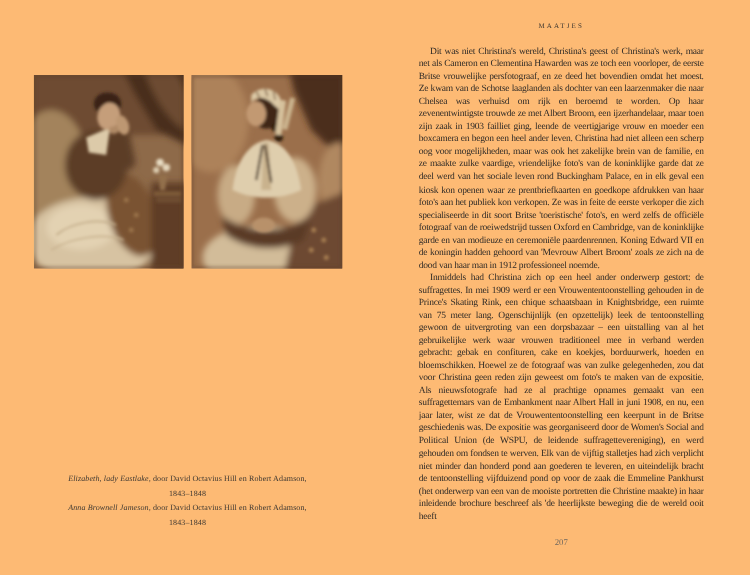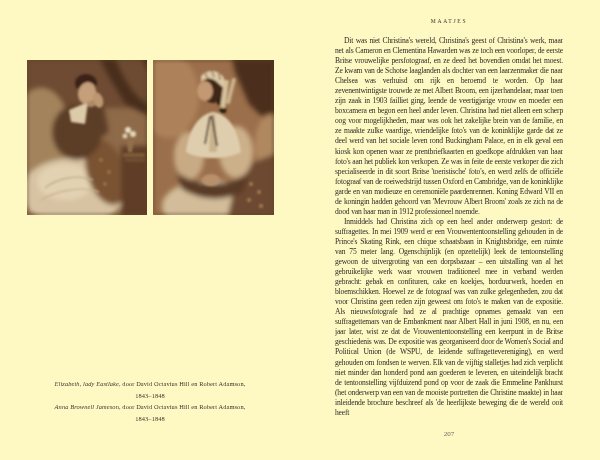--- a/index.html
+++ b/index.html
@@ -3,21 +3,21 @@
 <meta charset="utf-8">
 <style>
   html, body { margin: 0; padding: 0; }
   body {
     width: 600px; height: 460px;
     background: #ffffff;
     font-family: "Liberation Serif", serif;
     color: #2e2a26;
     overflow: hidden;
   }
-  .spread { position: relative; width: 600px; height: 460px; background: #fef9c3; }
+  .spread { position: relative; width: 600px; height: 460px; background: #fdba74; }
   .page { position: absolute; top: 0; height: 460px; }
   .page-left { left: 0; width: 300px; }
   .page-right { left: 300px; width: 300px; }
 
   
   .photo-row { position: absolute; left: 27px; top: 60px; display: flex; gap: 6px; }
   .photo { overflow: hidden; line-height: 0; }
   .photo svg { display: block; }
 
   

